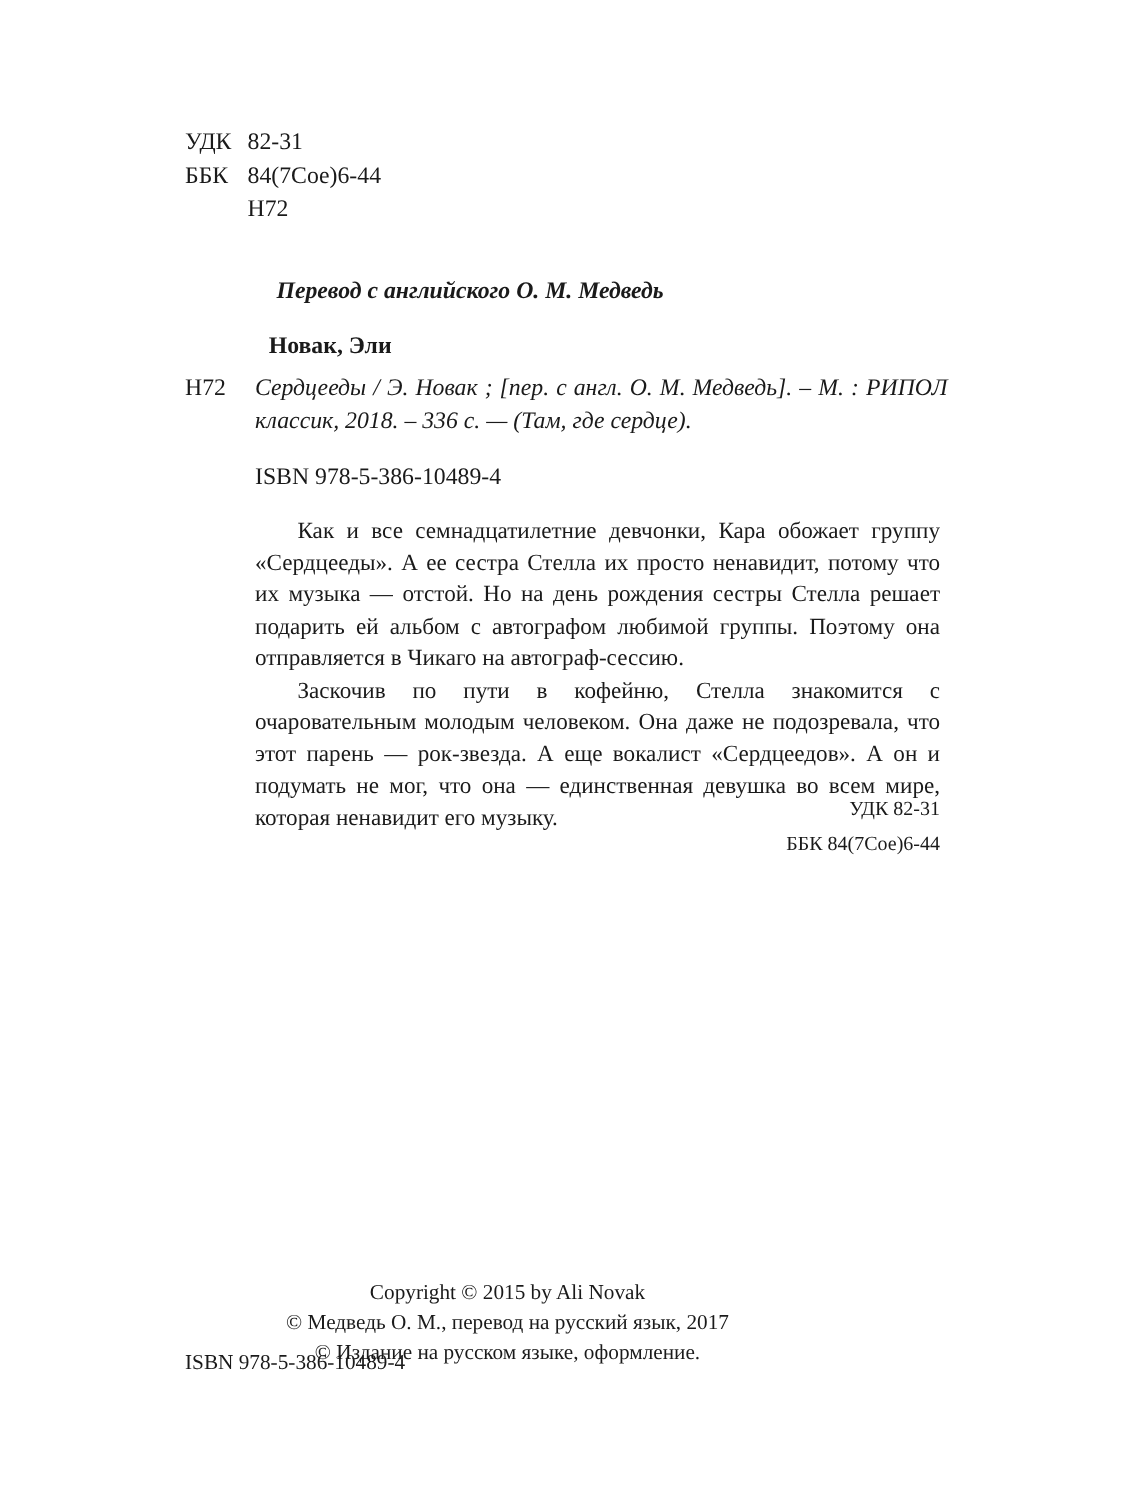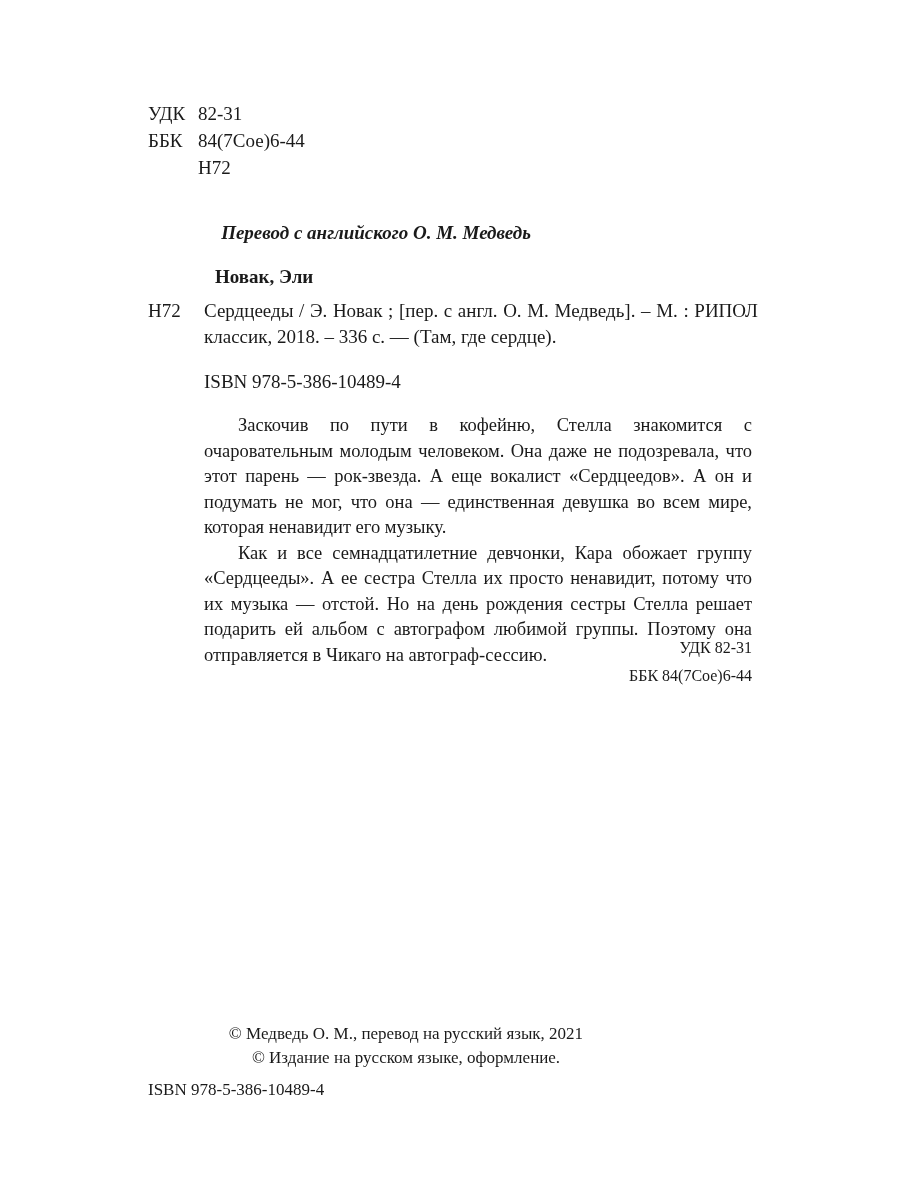--- a/index.html
+++ b/index.html
@@ -78,20 +78,21 @@
   }
   .biblio-code {
     position: absolute;
     left: 0;
     top: 0;
     width: 50px;
   }
   .biblio-text {
     margin-left: 56px;
     text-align: justify;
+    font-style: italic;
   }
 
   
   .isbn-main {
     position: absolute;
     left: 204px;
     top: 371px;
     font-size: 19px;
   }
 
@@ -171,31 +172,32 @@
   <div class="author">Новак, Эли</div>
 
   <div class="biblio">
     <span class="biblio-code">Н72</span>
     <div class="biblio-text">Сердцееды / Э. Новак ; [пер. с англ. О. М. Медведь]. – М. : РИПОЛ классик, 2018. – 336 с. — (Там, где сердце).</div>
   </div>
 
   <div class="isbn-main">ISBN 978-5-386-10489-4</div>
 
   <div class="annotation">
+    <p>Как и все семнадцатилетние девчонки, Кара обожает группу «Сердцееды». А ее сестра Стелла их просто ненавидит, потому что их музыка — отстой. Но на день рождения сестры Стелла решает подарить ей альбом с автографом любимой группы. Поэтому она отправляется в Чикаго на автограф-сессию.</p>
     <p>Заскочив по пути в кофейню, Стелла знакомится с очаровательным молодым человеком. Она даже не подозревала, что этот парень — рок-звезда. А еще вокалист «Сердцеедов». А он и подумать не мог, что она — единственная девушка во всем мире, которая ненавидит его музыку.</p>
-    <p>Как и все семнадцатилетние девчонки, Кара обожает группу «Сердцееды». А ее сестра Стелла их просто ненавидит, потому что их музыка — отстой. Но на день рождения сестры Стелла решает подарить ей альбом с автографом любимой группы. Поэтому она отправляется в Чикаго на автограф-сессию.</p>
   </div>
 
   <div class="codes-right">
     <div>УДК 82-31</div>
     <div>ББК 84(7Сое)6-44</div>
   </div>
 
   <div class="footer">
-    <div class="footer-center">© Медведь О. М., перевод на русский язык, 2021</div>
+    <div class="footer-center">Copyright © 2015 by Ali Novak</div>
+    <div class="footer-center">© Медведь О. М., перевод на русский язык, 2017</div>
     <div class="footer-center">© Издание на русском языке, оформление.</div>
   </div>
 
   <div class="footer-bottom">
     <span>ISBN 978-5-386-10489-4</span>
   </div>
 
 </div>
 
 </body></html>

